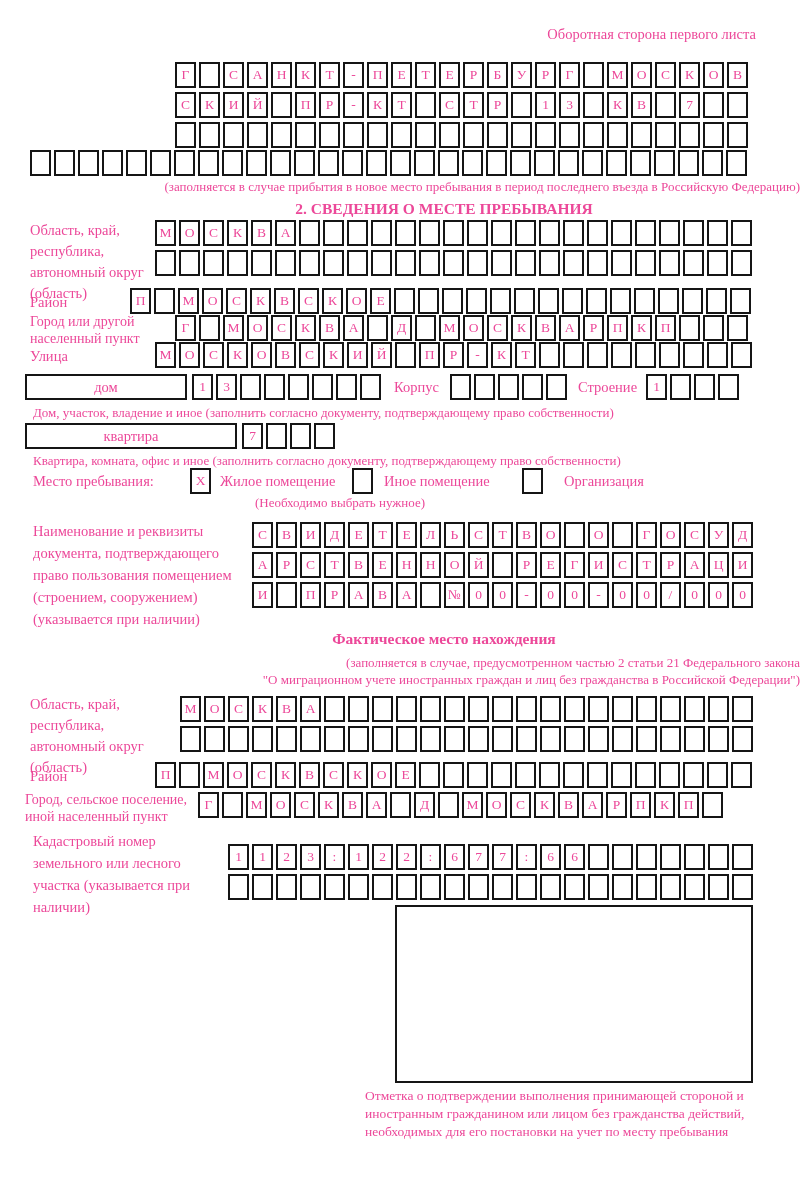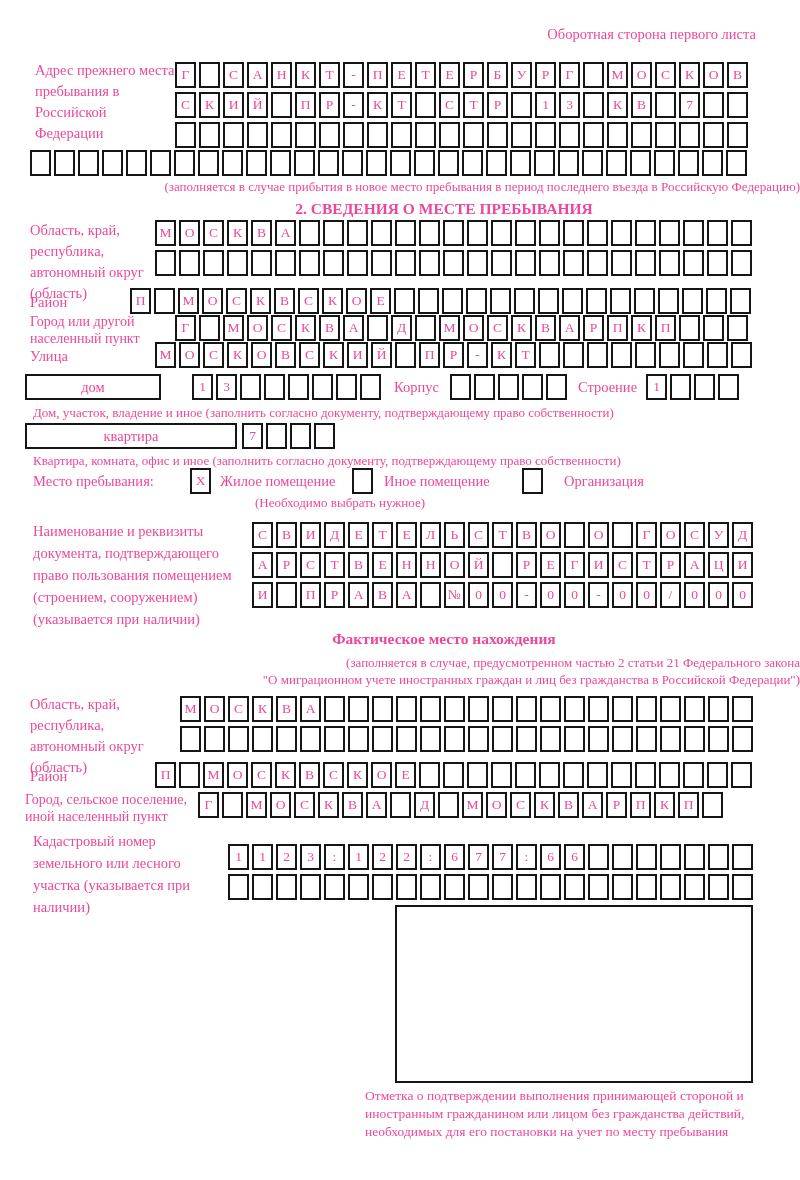--- a/index.html
+++ b/index.html
@@ -27,21 +27,20 @@
   .stamp{box-sizing:border-box;border:2px solid #151515;background:#fff;}
   .rt{text-align:right;}
 </style>
 </head>
 <body>
 
 <div class="page">
 
   <div class="abs lbl rt" style="left:400px;top:24px;width:356px;">Оборотная сторона первого листа</div>
 
-  <div class="abs lbl" style="left:35px;top:60px;width:142px;">Адрес прежнего места пребывания в Российской Федерации</div>
   <div class="abs boxrow" style="left:175px;top:62px;"><span class="cell">Г</span><span class="cell"></span><span class="cell">С</span><span class="cell">А</span><span class="cell">Н</span><span class="cell">К</span><span class="cell">Т</span><span class="cell">-</span><span class="cell">П</span><span class="cell">Е</span><span class="cell">Т</span><span class="cell">Е</span><span class="cell">Р</span><span class="cell">Б</span><span class="cell">У</span><span class="cell">Р</span><span class="cell">Г</span><span class="cell"></span><span class="cell">М</span><span class="cell">О</span><span class="cell">С</span><span class="cell">К</span><span class="cell">О</span><span class="cell">В</span></div>
   <div class="abs boxrow" style="left:175px;top:92px;"><span class="cell">С</span><span class="cell">К</span><span class="cell">И</span><span class="cell">Й</span><span class="cell"></span><span class="cell">П</span><span class="cell">Р</span><span class="cell">-</span><span class="cell">К</span><span class="cell">Т</span><span class="cell"></span><span class="cell">С</span><span class="cell">Т</span><span class="cell">Р</span><span class="cell"></span><span class="cell">1</span><span class="cell">3</span><span class="cell"></span><span class="cell">К</span><span class="cell">В</span><span class="cell"></span><span class="cell">7</span><span class="cell"></span><span class="cell"></span></div>
   <div class="abs boxrow" style="left:175px;top:122px;"><span class="cell"></span><span class="cell"></span><span class="cell"></span><span class="cell"></span><span class="cell"></span><span class="cell"></span><span class="cell"></span><span class="cell"></span><span class="cell"></span><span class="cell"></span><span class="cell"></span><span class="cell"></span><span class="cell"></span><span class="cell"></span><span class="cell"></span><span class="cell"></span><span class="cell"></span><span class="cell"></span><span class="cell"></span><span class="cell"></span><span class="cell"></span><span class="cell"></span><span class="cell"></span><span class="cell"></span></div>
   <div class="abs boxrow" style="left:30px;top:150px;"><span class="cell"></span><span class="cell"></span><span class="cell"></span><span class="cell"></span><span class="cell"></span><span class="cell"></span><span class="cell"></span><span class="cell"></span><span class="cell"></span><span class="cell"></span><span class="cell"></span><span class="cell"></span><span class="cell"></span><span class="cell"></span><span class="cell"></span><span class="cell"></span><span class="cell"></span><span class="cell"></span><span class="cell"></span><span class="cell"></span><span class="cell"></span><span class="cell"></span><span class="cell"></span><span class="cell"></span><span class="cell"></span><span class="cell"></span><span class="cell"></span><span class="cell"></span><span class="cell"></span><span class="cell"></span></div>
   <div class="abs note center" style="top:179px;">(заполняется в случае прибытия в новое место пребывания в период последнего въезда в Российскую Федерацию)</div>
 
   <div class="abs title" style="top:200px;">2. СВЕДЕНИЯ О МЕСТЕ ПРЕБЫВАНИЯ</div>
 
   <div class="abs lbl" style="left:30px;top:220px;width:122px;">Область, край, республика, автономный округ (область)</div>
   <div class="abs boxrow" style="left:155px;top:220px;"><span class="cell">М</span><span class="cell">О</span><span class="cell">С</span><span class="cell">К</span><span class="cell">В</span><span class="cell">А</span><span class="cell"></span><span class="cell"></span><span class="cell"></span><span class="cell"></span><span class="cell"></span><span class="cell"></span><span class="cell"></span><span class="cell"></span><span class="cell"></span><span class="cell"></span><span class="cell"></span><span class="cell"></span><span class="cell"></span><span class="cell"></span><span class="cell"></span><span class="cell"></span><span class="cell"></span><span class="cell"></span><span class="cell"></span></div>
@@ -49,21 +48,21 @@
 
   <div class="abs lbl" style="left:30px;top:292px;">Район</div>
   <div class="abs boxrow" style="left:130px;top:288px;"><span class="cell">П</span><span class="cell"></span><span class="cell">М</span><span class="cell">О</span><span class="cell">С</span><span class="cell">К</span><span class="cell">В</span><span class="cell">С</span><span class="cell">К</span><span class="cell">О</span><span class="cell">Е</span><span class="cell"></span><span class="cell"></span><span class="cell"></span><span class="cell"></span><span class="cell"></span><span class="cell"></span><span class="cell"></span><span class="cell"></span><span class="cell"></span><span class="cell"></span><span class="cell"></span><span class="cell"></span><span class="cell"></span><span class="cell"></span><span class="cell"></span></div>
 
   <div class="abs lbl-sm" style="left:30px;top:313px;width:150px;">Город или другой населенный пункт</div>
   <div class="abs boxrow" style="left:175px;top:315px;"><span class="cell">Г</span><span class="cell"></span><span class="cell">М</span><span class="cell">О</span><span class="cell">С</span><span class="cell">К</span><span class="cell">В</span><span class="cell">А</span><span class="cell"></span><span class="cell">Д</span><span class="cell"></span><span class="cell">М</span><span class="cell">О</span><span class="cell">С</span><span class="cell">К</span><span class="cell">В</span><span class="cell">А</span><span class="cell">Р</span><span class="cell">П</span><span class="cell">К</span><span class="cell">П</span><span class="cell"></span><span class="cell"></span><span class="cell"></span></div>
 
   <div class="abs lbl" style="left:30px;top:346px;">Улица</div>
   <div class="abs boxrow" style="left:155px;top:342px;"><span class="cell">М</span><span class="cell">О</span><span class="cell">С</span><span class="cell">К</span><span class="cell">О</span><span class="cell">В</span><span class="cell">С</span><span class="cell">К</span><span class="cell">И</span><span class="cell">Й</span><span class="cell"></span><span class="cell">П</span><span class="cell">Р</span><span class="cell">-</span><span class="cell">К</span><span class="cell">Т</span><span class="cell"></span><span class="cell"></span><span class="cell"></span><span class="cell"></span><span class="cell"></span><span class="cell"></span><span class="cell"></span><span class="cell"></span><span class="cell"></span></div>
 
-  <div class="abs bigbox" style="left:25px;top:374px;width:136px;">дом</div>
+  <div class="abs bigbox" style="left:25px;top:374px;width:162px;">дом</div>
   <div class="abs boxrow" style="left:192px;top:374px;"><span class="cell">1</span><span class="cell">3</span><span class="cell"></span><span class="cell"></span><span class="cell"></span><span class="cell"></span><span class="cell"></span><span class="cell"></span></div>
   <div class="abs lbl" style="left:394px;top:377px;text-align:center;">Корпус</div>
   <div class="abs boxrow" style="left:450px;top:374px;"><span class="cell"></span><span class="cell"></span><span class="cell"></span><span class="cell"></span><span class="cell"></span></div>
   <div class="abs lbl" style="left:578px;top:377px;">Строение</div>
   <div class="abs boxrow" style="left:646px;top:374px;"><span class="cell">1</span><span class="cell"></span><span class="cell"></span><span class="cell"></span></div>
   <div class="abs note" style="left:33px;top:405px;width:740px;">Дом, участок, владение и иное (заполнить согласно документу, подтверждающему право собственности)</div>
 
   <div class="abs bigbox" style="left:25px;top:423px;width:212px;">квартира</div>
   <div class="abs boxrow" style="left:242px;top:423px;"><span class="cell">7</span><span class="cell"></span><span class="cell"></span><span class="cell"></span></div>
   <div class="abs note" style="left:33px;top:453px;width:740px;">Квартира, комната, офис и иное (заполнить согласно документу, подтверждающему право собственности)</div>

